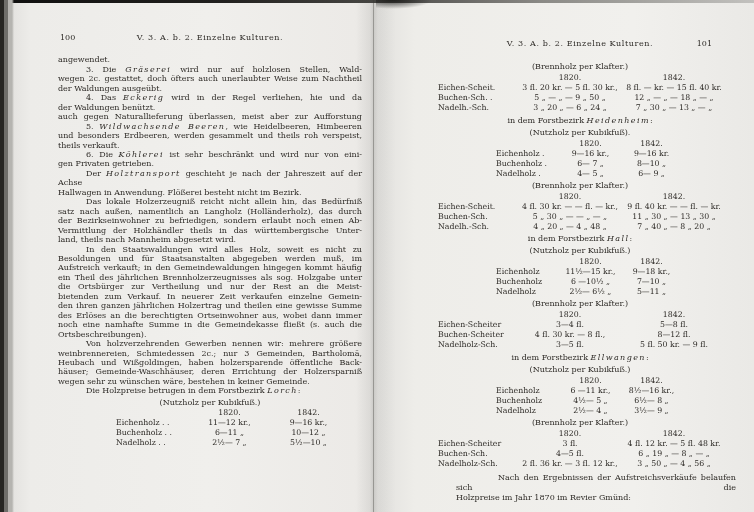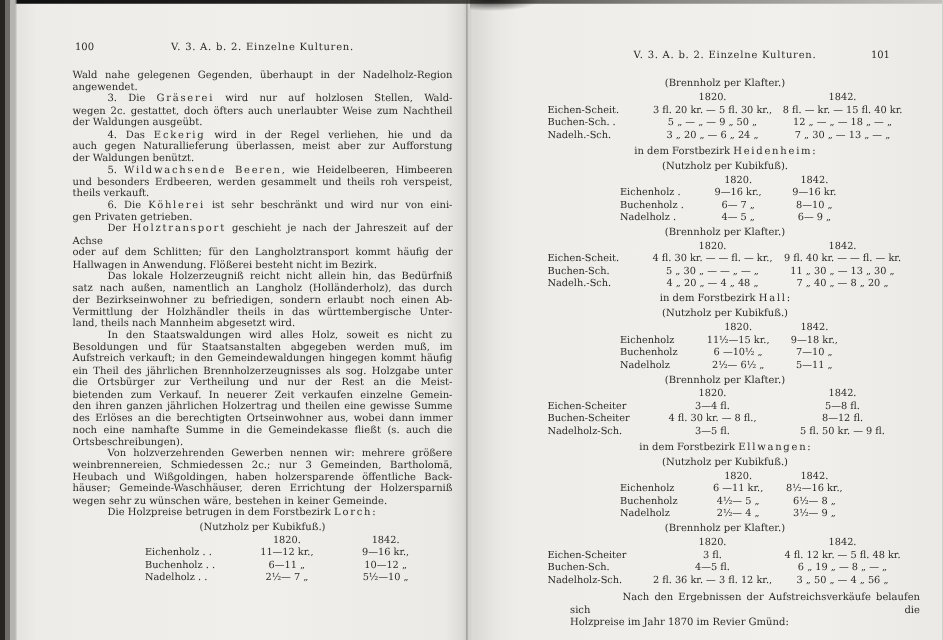--- a/index.html
+++ b/index.html
@@ -24,21 +24,21 @@
   .page-right{left:424px;top:39px;width:312px;line-height:10px;}
 
   .pagehead{position:relative;text-align:center;letter-spacing:.6px;font-size:8px;margin-bottom:13px;white-space:nowrap;}
   .pagenum-l{position:absolute;left:2px;top:0;letter-spacing:0;}
   .pagenum-r{position:absolute;right:24px;top:0;letter-spacing:0;}
 
   .line{white-space:nowrap;}
   .line.j{white-space:normal;text-align:justify;text-align-last:justify;}
   .line.ind{text-indent:28px;}
   .line.ind2{text-indent:42px;}
-  .sp{letter-spacing:1.4px;}
+  .sp{letter-spacing:1.4px;font-style:italic;}
 
   .caption{text-align:center;margin:2px 0 1px 0;}
   .bezirk{text-align:center;margin:2.5px 0 1px 0;}
 
   .tbl{margin-top:1px;font-size:7.8px;}
   .trow{display:flex;white-space:nowrap;line-height:10px;}
   .tlabel{flex:0 0 auto;text-align:left;}
   .tval{flex:1 1 0;text-align:center;}
   .tbl-wide{margin-left:14px;width:288px;}
   .tbl-wide .tlabel{width:80px;}
@@ -59,45 +59,43 @@
   <div class="seam-line"></div>
   <div class="top-blob"></div>
 
   <div class="page page-left">
     <div class="pagehead">
       <span class="pagenum-l">100</span>
       <span>V. 3. A. b. 2. Einzelne Kulturen.</span>
     </div>
     <div class="pl-body" id="left-body">
         <div class="para">
-          <div class="line j">Wald nahe gelegenen Gegenden, überhaupt in der Nadelholz-Region</div>
           <div class="line">angewendet.</div>
         </div>
         <div class="para">
           <div class="line j ind">3. Die <span class="sp">Gräserei</span> wird nur auf holzlosen Stellen, Wald-</div>
           <div class="line j">wegen 2c. gestattet, doch öfters auch unerlaubter Weise zum Nachtheil</div>
           <div class="line">der Waldungen ausgeübt.</div>
         </div>
         <div class="para">
           <div class="line j ind">4. Das <span class="sp">Eckerig</span> wird in der Regel verliehen, hie und da</div>
+          <div class="line">der Waldungen benützt.</div>
           <div class="line j">auch gegen Naturallieferung überlassen, meist aber zur Aufforstung</div>
-          <div class="line">der Waldungen benützt.</div>
         </div>
         <div class="para">
           <div class="line j ind">5. <span class="sp">Wildwachsende Beeren</span>, wie Heidelbeeren, Himbeeren</div>
           <div class="line j">und besonders Erdbeeren, werden gesammelt und theils roh verspeist,</div>
           <div class="line">theils verkauft.</div>
         </div>
         <div class="para">
           <div class="line j ind">6. Die <span class="sp">Köhlerei</span> ist sehr beschränkt und wird nur von eini-</div>
           <div class="line">gen Privaten getrieben.</div>
         </div>
         <div class="para">
           <div class="line j ind">Der <span class="sp">Holztransport</span> geschieht je nach der Jahreszeit auf der Achse</div>
-          <div class="line j">oder auf dem Schlitten; für den Langholztransport kommt häufig der</div>
           <div class="line">Hallwagen in Anwendung.  Flößerei besteht nicht im Bezirk.</div>
         </div>
         <div class="para">
           <div class="line j ind">Das lokale Holzerzeugniß reicht nicht allein hin, das Bedürfniß</div>
           <div class="line j">satz nach außen, namentlich an Langholz (Holländerholz), das durch</div>
           <div class="line j">der Bezirkseinwohner zu befriedigen, sondern erlaubt noch einen Ab-</div>
           <div class="line j">Vermittlung der Holzhändler theils in das württembergische Unter-</div>
           <div class="line">land, theils nach Mannheim abgesetzt wird.</div>
         </div>
         <div class="para">

